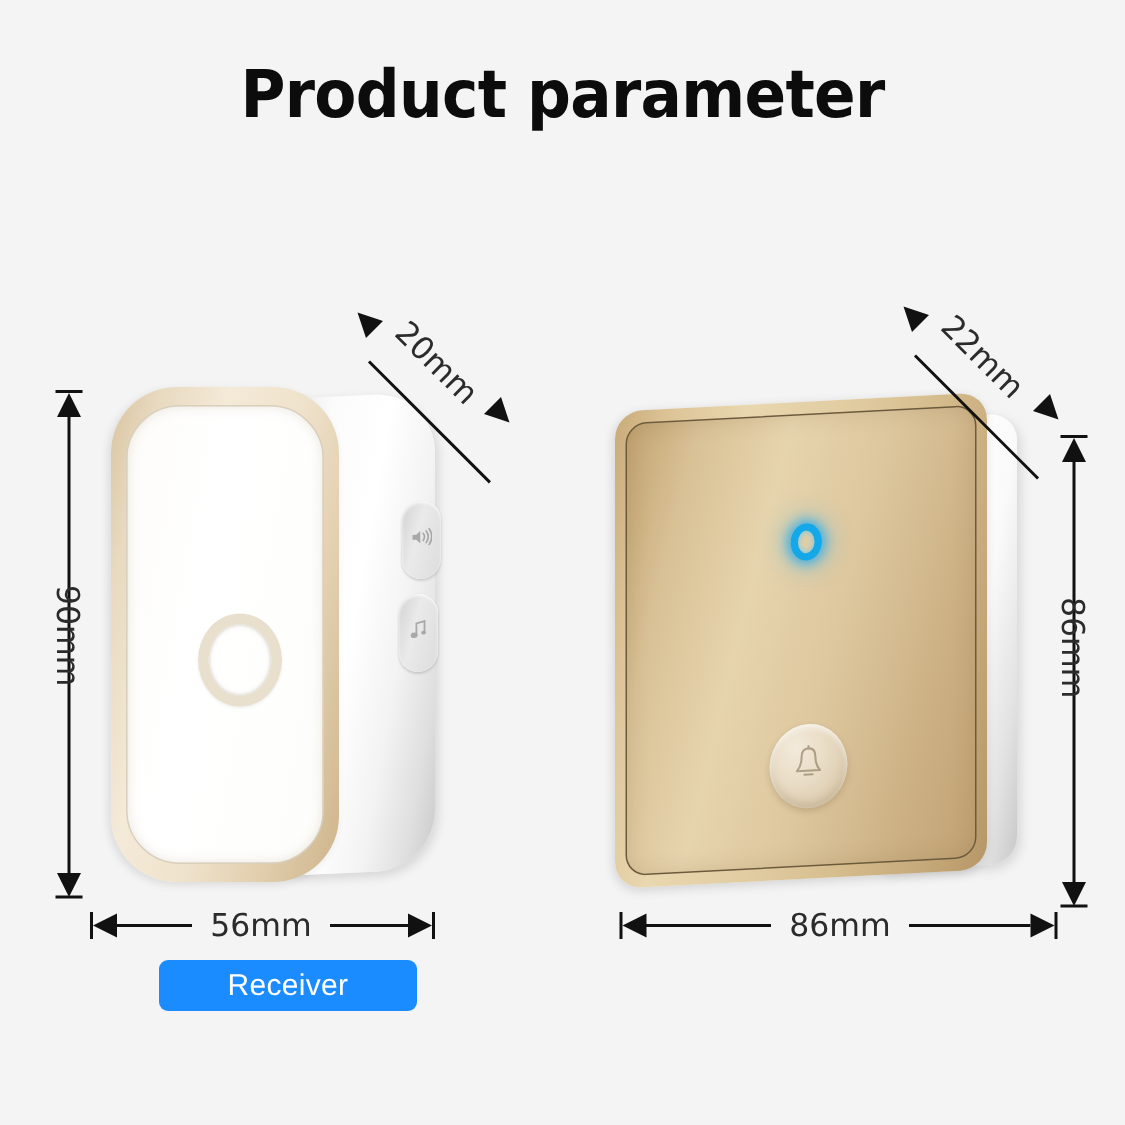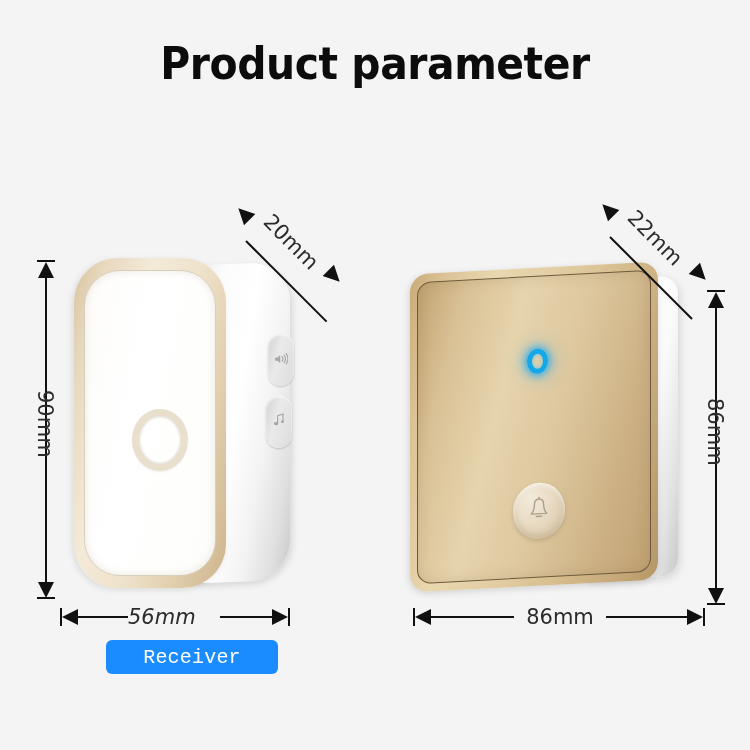--- a/index.html
+++ b/index.html
@@ -257,21 +257,21 @@
   }
   #transmitter-bell-button svg { opacity: 0.48; }
 
   
   .pill {
     position: absolute;
     height: 34px;
     border-radius: 6px;
     background: #1a8cff;
     color: #ffffff;
-    font-family: Liberation Mono, monospace;
+    font-family: Liberation Sans, sans-serif;
     font-size: 20px;
     font-weight: 400;
     display: flex;
     align-items: center;
     justify-content: center;
     letter-spacing: 0.2px;
   }
   #receiver-pill    { left: 106px; top: 640px; width: 172px; }
   #transmitter-pill { left: 470px; top: 640px; width: 192px; }
 
@@ -350,21 +350,21 @@
     <div class="tick-h" style="left:37px; top:597px;"></div>
     <div class="dim-label rot-cw" style="left:13px; top:410px; width:64px; text-align:center;">90mm</div>
   </div>
 
   <div>
     <div class="arrow arrow-left" style="left:62px; top:609px;"></div>
     <div class="dim-line-h" style="left:76px; top:616px; width:196px;"></div>
     <div class="arrow arrow-right" style="left:272px; top:609px;"></div>
     <div class="tick-v" style="left:60px; top:608px;"></div>
     <div class="tick-v" style="left:288px; top:608px;"></div>
-    <div class="dim-label" style="left:128px; top:605px; width:92px; background:#f4f4f4;font-style:italic;">56mm</div>
+    <div class="dim-label" style="left:128px; top:605px; width:92px; text-align:center; background:#f4f4f4;">56mm</div>
   </div>
 
   <div>
     <div class="arrow arrow-left" style="left:236px; top:206px; transform: rotate(45deg);"></div>
     <div class="dim-line-h" style="left:246px; top:240px; width:114px; transform: rotate(45deg); transform-origin: left center;"></div>
     <div class="arrow arrow-right" style="left:326px; top:268px; transform: rotate(45deg);"></div>
     <div class="dim-label rot-diag" style="left:248px; top:230px; width:86px; text-align:center; background:#f4f4f4;">20mm</div>
   </div>
 
   <div>

